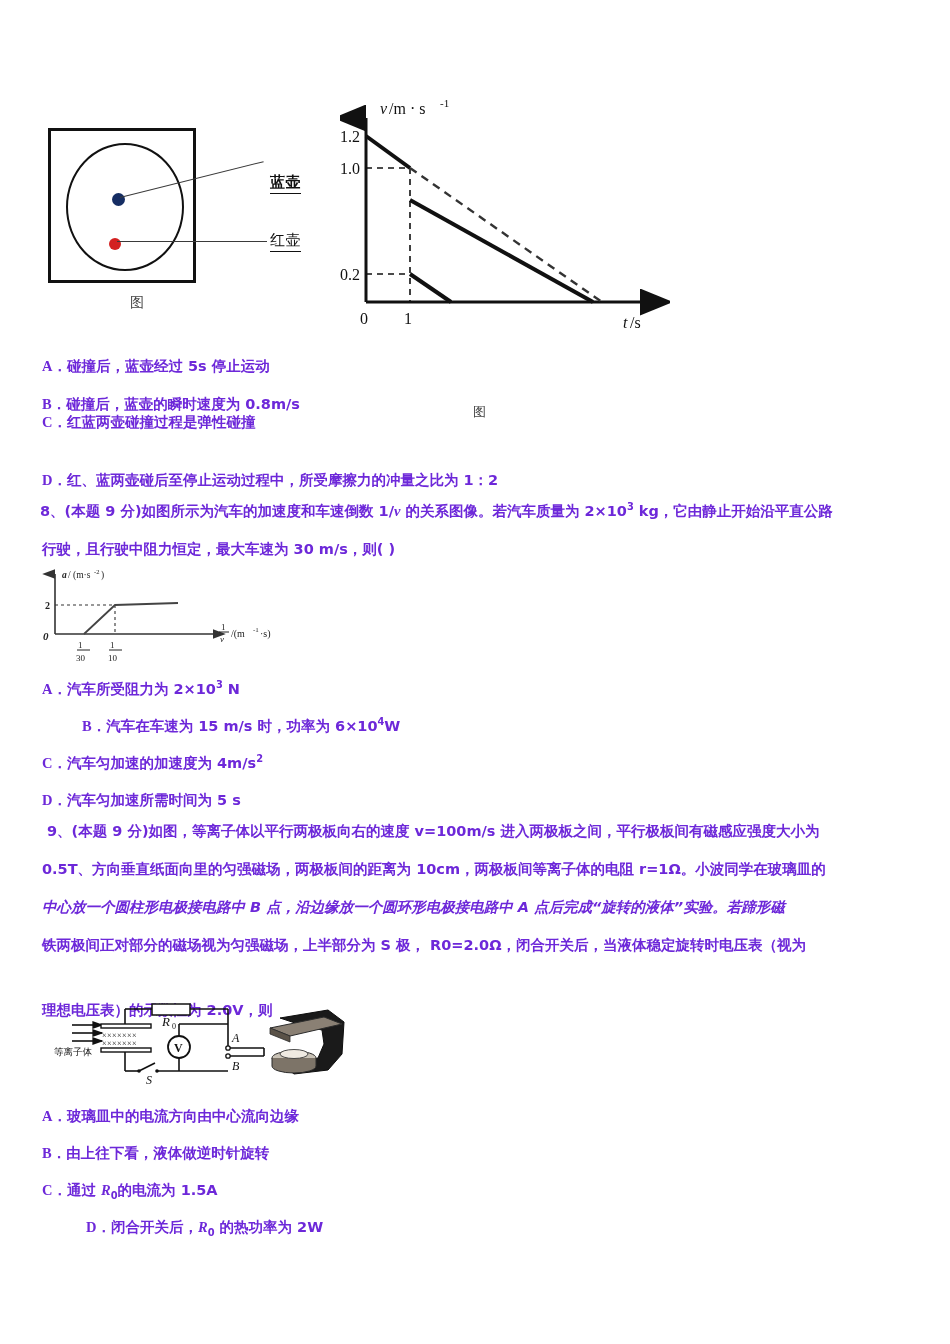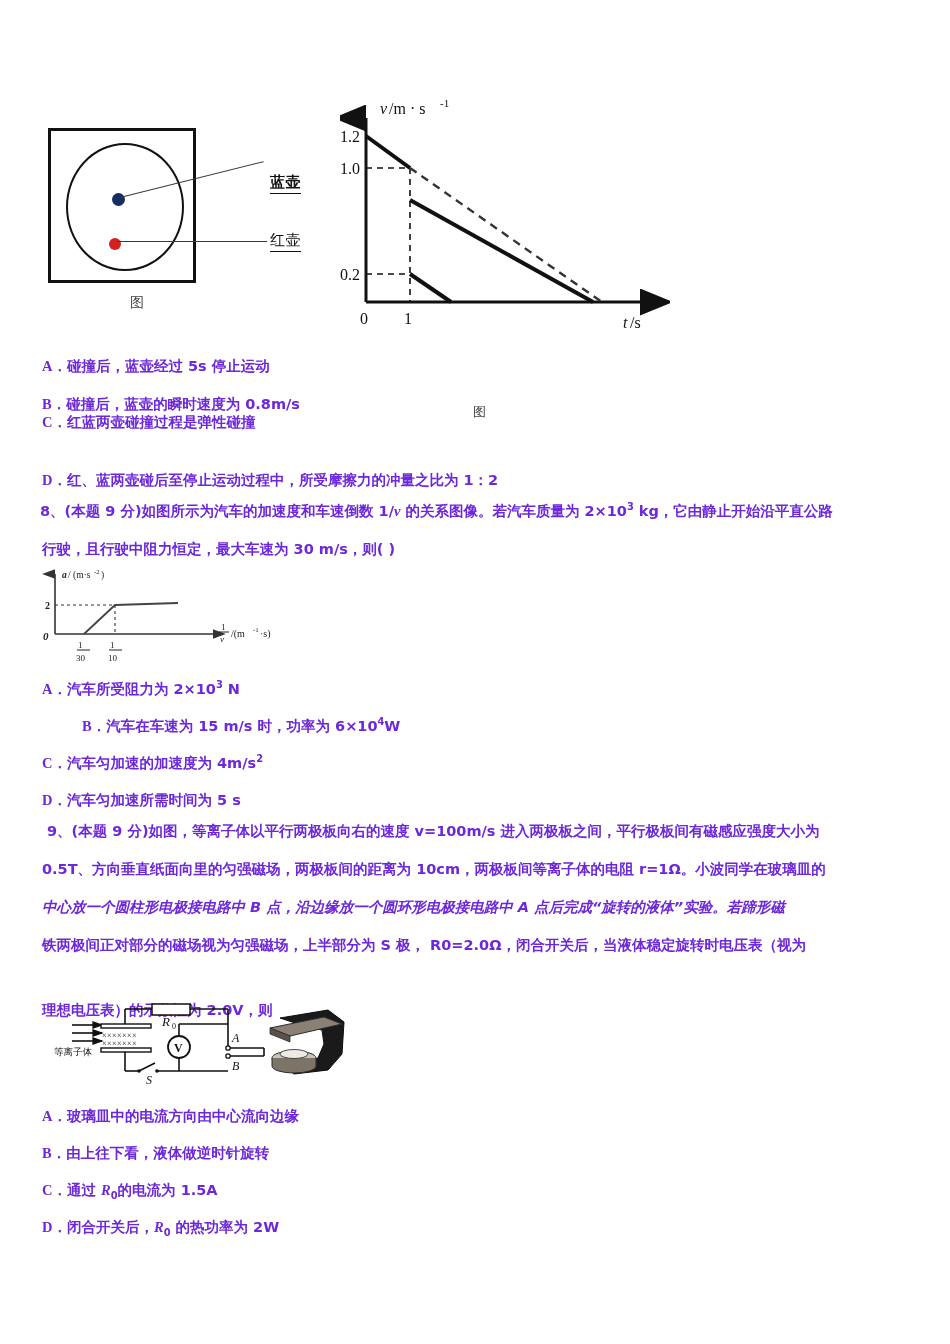--- a/index.html
+++ b/index.html
@@ -379,18 +379,18 @@
   <div class="body-text">
     <div class="opt" style="top:1108px;">
       <span class="lt">A．</span><span>玻璃皿中的电流方向由中心流向边缘</span>
     </div>
     <div class="opt" style="top:1145px;">
       <span class="lt">B．</span><span>由上往下看，液体做逆时针旋转</span>
     </div>
     <div class="opt" style="top:1182px;">
       <span class="lt">C．</span>通过 <span class="bi">R</span><sub>0</sub>的电流为 1.5A
     </div>
-    <div class="opt" style="top:1219px;">
+    <div class="opt" style="top:1219px;margin-left:44px;">
       <span class="lt">D．</span>闭合开关后，<span class="bi">R</span><sub>0</sub> 的热功率为 2W
     </div>
   </div>
 
 </div>
 
 </body></html>

